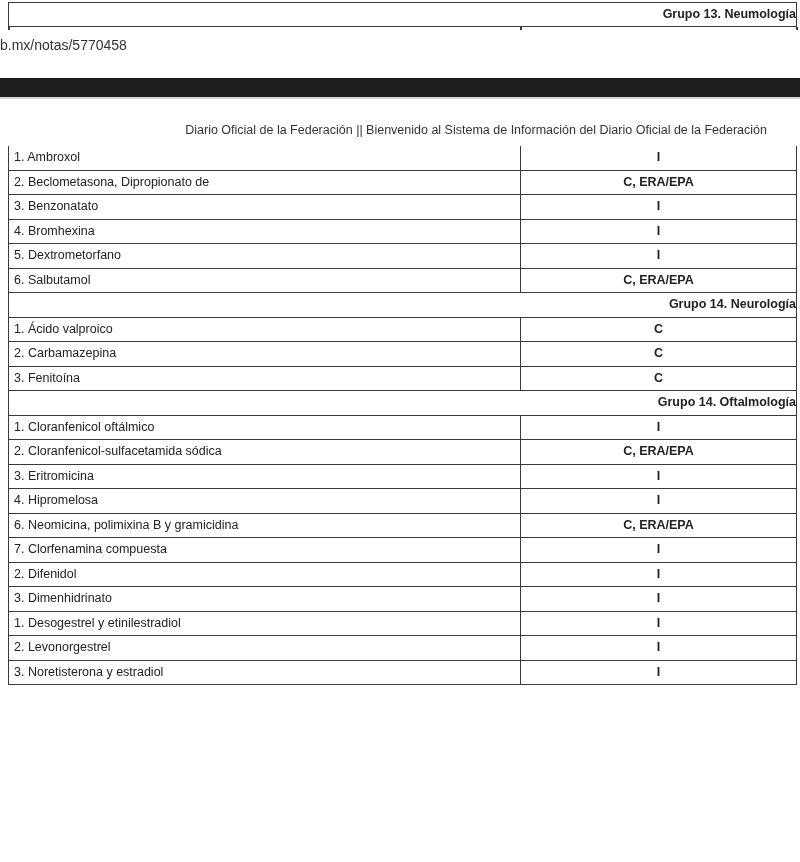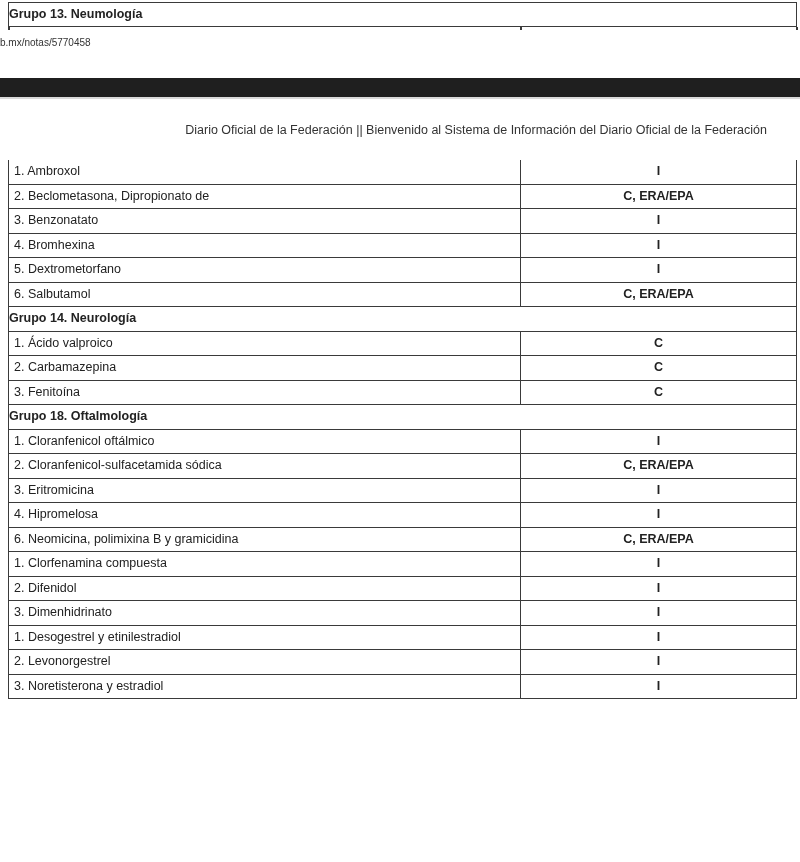--- a/index.html
+++ b/index.html
@@ -13,42 +13,42 @@
     .tbl td {
       border: 1.5px solid #3a3a3a;
       font-size: 12.5px;
       padding: 0 0 0 5px;
       height: 23.5px;
       line-height: 23px;
       white-space: nowrap;
     }
     .tbl td.col1 { width: 506px; }
     .tbl td.col2 { text-align: center; font-weight: bold; padding: 0; }
-    .tbl td.group { text-align: left; font-weight: bold; padding: 0; }
+    .tbl td.group { text-align: right; font-weight: bold; padding: 0; }
     #top-table { top: 2px; }
     #top-table td { height: 23px; }
     #top-table { border-top: 1.5px solid #3a3a3a; }
     .url {
       position: absolute; left: 0; top: 37px;
-      font-size: 10px; color: #333; text-align: center;
+      font-size: 14px; color: #333; text-align: center;
     }
     .darkbar {
       position: absolute; left: 0; top: 78px; width: 800px; height: 19px;
       background: #1f1f1f;
     }
     .darkbar-edge {
       position: absolute; left: 0; top: 97px; width: 800px; height: 2px;
       background: #d9d9d9;
     }
     .header-line {
       position: absolute; left: 4px; width: 800px; top: 123px;
       text-align: right; padding-right: 37px; box-sizing: border-box;
       font-size: 12.5px; color: #333;
     }
-    #main-table { top: 160px; }
+    #main-table { top: 146px; }
     #main-table tr.first td { border-top: none; }
     .stub-l, .stub-r, .stub-m {
       position: absolute; top: 27px; width: 1.5px; height: 3px; background: #3a3a3a;
     }
   </style>
 </head>
 <body>
 
 <table class="tbl" id="top-table">
   <tbody>
@@ -103,21 +103,21 @@
       </tr>
       <tr>
         <td class="col1">2. Carbamazepina</td>
         <td class="col2">C</td>
       </tr>
       <tr>
         <td class="col1">3. Fenitoína</td>
         <td class="col2">C</td>
       </tr>
       <tr>
-        <td class="group" colspan="2">Grupo 18. Oftalmología</td>
+        <td class="group" colspan="2">Grupo 14. Oftalmología</td>
       </tr>
       <tr>
         <td class="col1">1. Cloranfenicol oftálmico</td>
         <td class="col2">I</td>
       </tr>
       <tr>
         <td class="col1">2. Cloranfenicol-sulfacetamida sódica</td>
         <td class="col2">C, ERA/EPA</td>
       </tr>
       <tr>
@@ -126,21 +126,21 @@
       </tr>
       <tr>
         <td class="col1">4. Hipromelosa</td>
         <td class="col2">I</td>
       </tr>
       <tr>
         <td class="col1">6. Neomicina, polimixina B y gramicidina</td>
         <td class="col2">C, ERA/EPA</td>
       </tr>
       <tr>
-        <td class="col1">1. Clorfenamina compuesta</td>
+        <td class="col1">7. Clorfenamina compuesta</td>
         <td class="col2">I</td>
       </tr>
       <tr>
         <td class="col1">2. Difenidol</td>
         <td class="col2">I</td>
       </tr>
       <tr>
         <td class="col1">3. Dimenhidrinato</td>
         <td class="col2">I</td>
       </tr>

